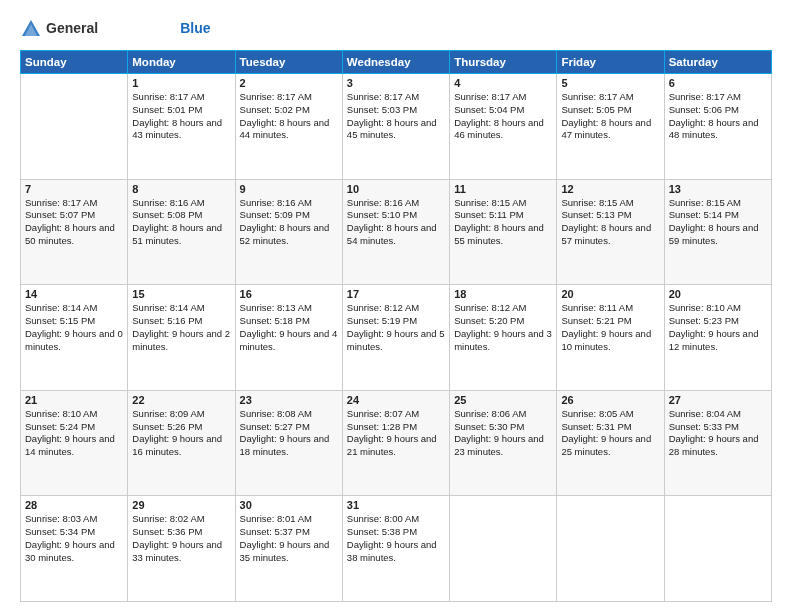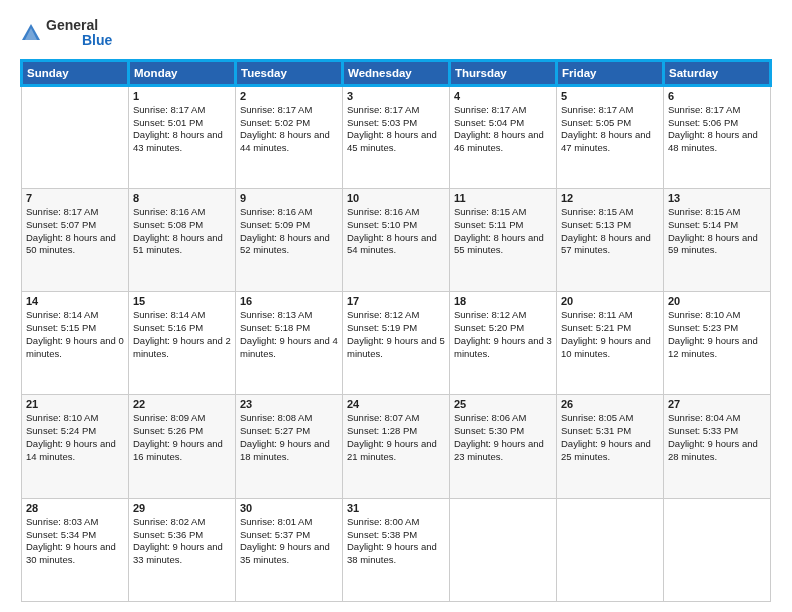--- a/index.html
+++ b/index.html
@@ -22,22 +22,23 @@
       justify-content: space-between;
       align-items: flex-start;
       margin-bottom: 10px;
     }
     .logo {
       display: flex;
       align-items: center;
     }
     .logo-text {
       display: flex;
-      flex-direction: column;
+      flex-direction: row;
       line-height: 1.1;
+      gap: 46px;
     }
     .logo-general {
       font-size: 14px;
       font-weight: bold;
       color: #333;
     }
     .logo-blue {
       font-size: 14px;
       font-weight: bold;
       color: #1a6abf;
@@ -68,21 +69,21 @@
       width: 100%;
       table-layout: fixed;
     }
     .calendar th {
       background-color: #2563b0;
       color: #fff;
       font-size: 11.5px;
       font-weight: bold;
       padding: 5px 4px;
       text-align: left;
-      border: 3px solid #0ea5e9;
+      border: 1px solid #0ea5e9;
     }
     .calendar td {
       vertical-align: top;
       border: 1px solid #ccc;
       padding: 3px 4px;
       font-size: 9.5px;
       color: #222;
       height: 85px;
       width: 113px;
     }

